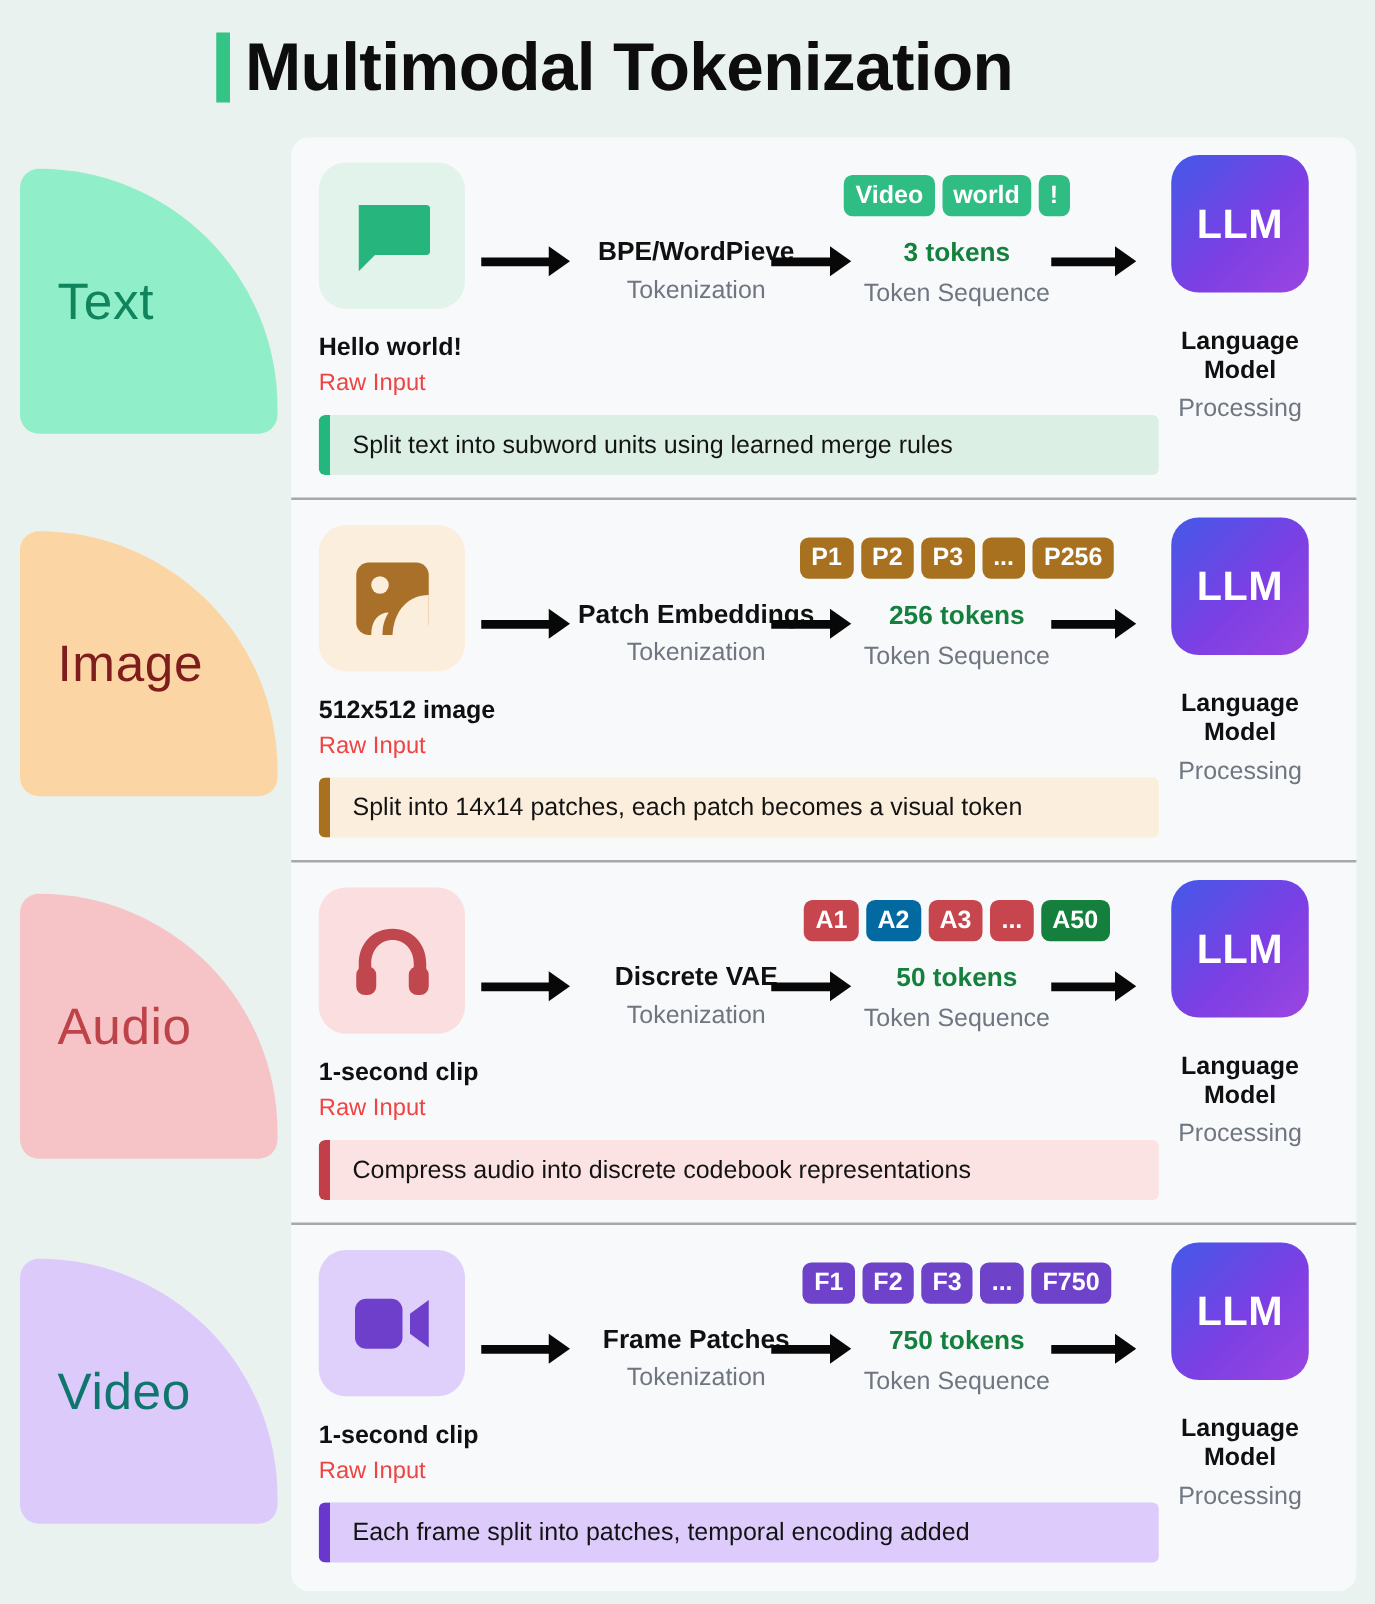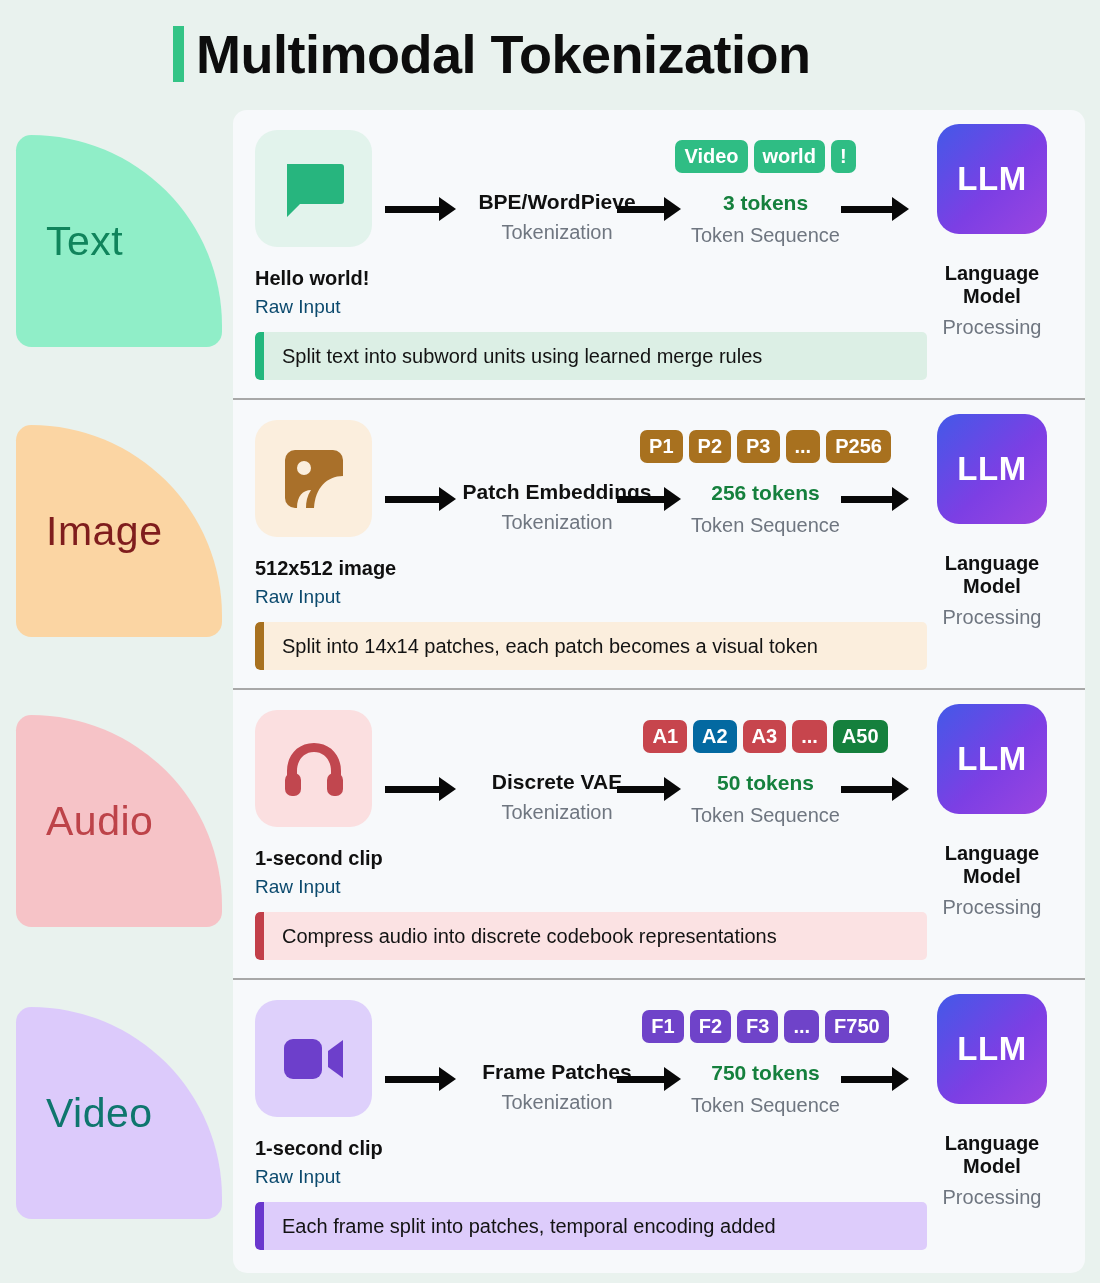--- a/index.html
+++ b/index.html
@@ -81,21 +81,21 @@
     font-size: 20px;
     font-weight: bold;
     color: #101010;
     white-space: nowrap;
   }
   .raw-sub {
     position: absolute;
     left: 22px;
     top: 186px;
     font-size: 19px;
-    color: #0c4a6e;
+    color: #ef4444;
     white-space: nowrap;
   }
 
   
   .arrow {
     position: absolute;
     height: 22px;
     display: flex;
     align-items: center;
   }

